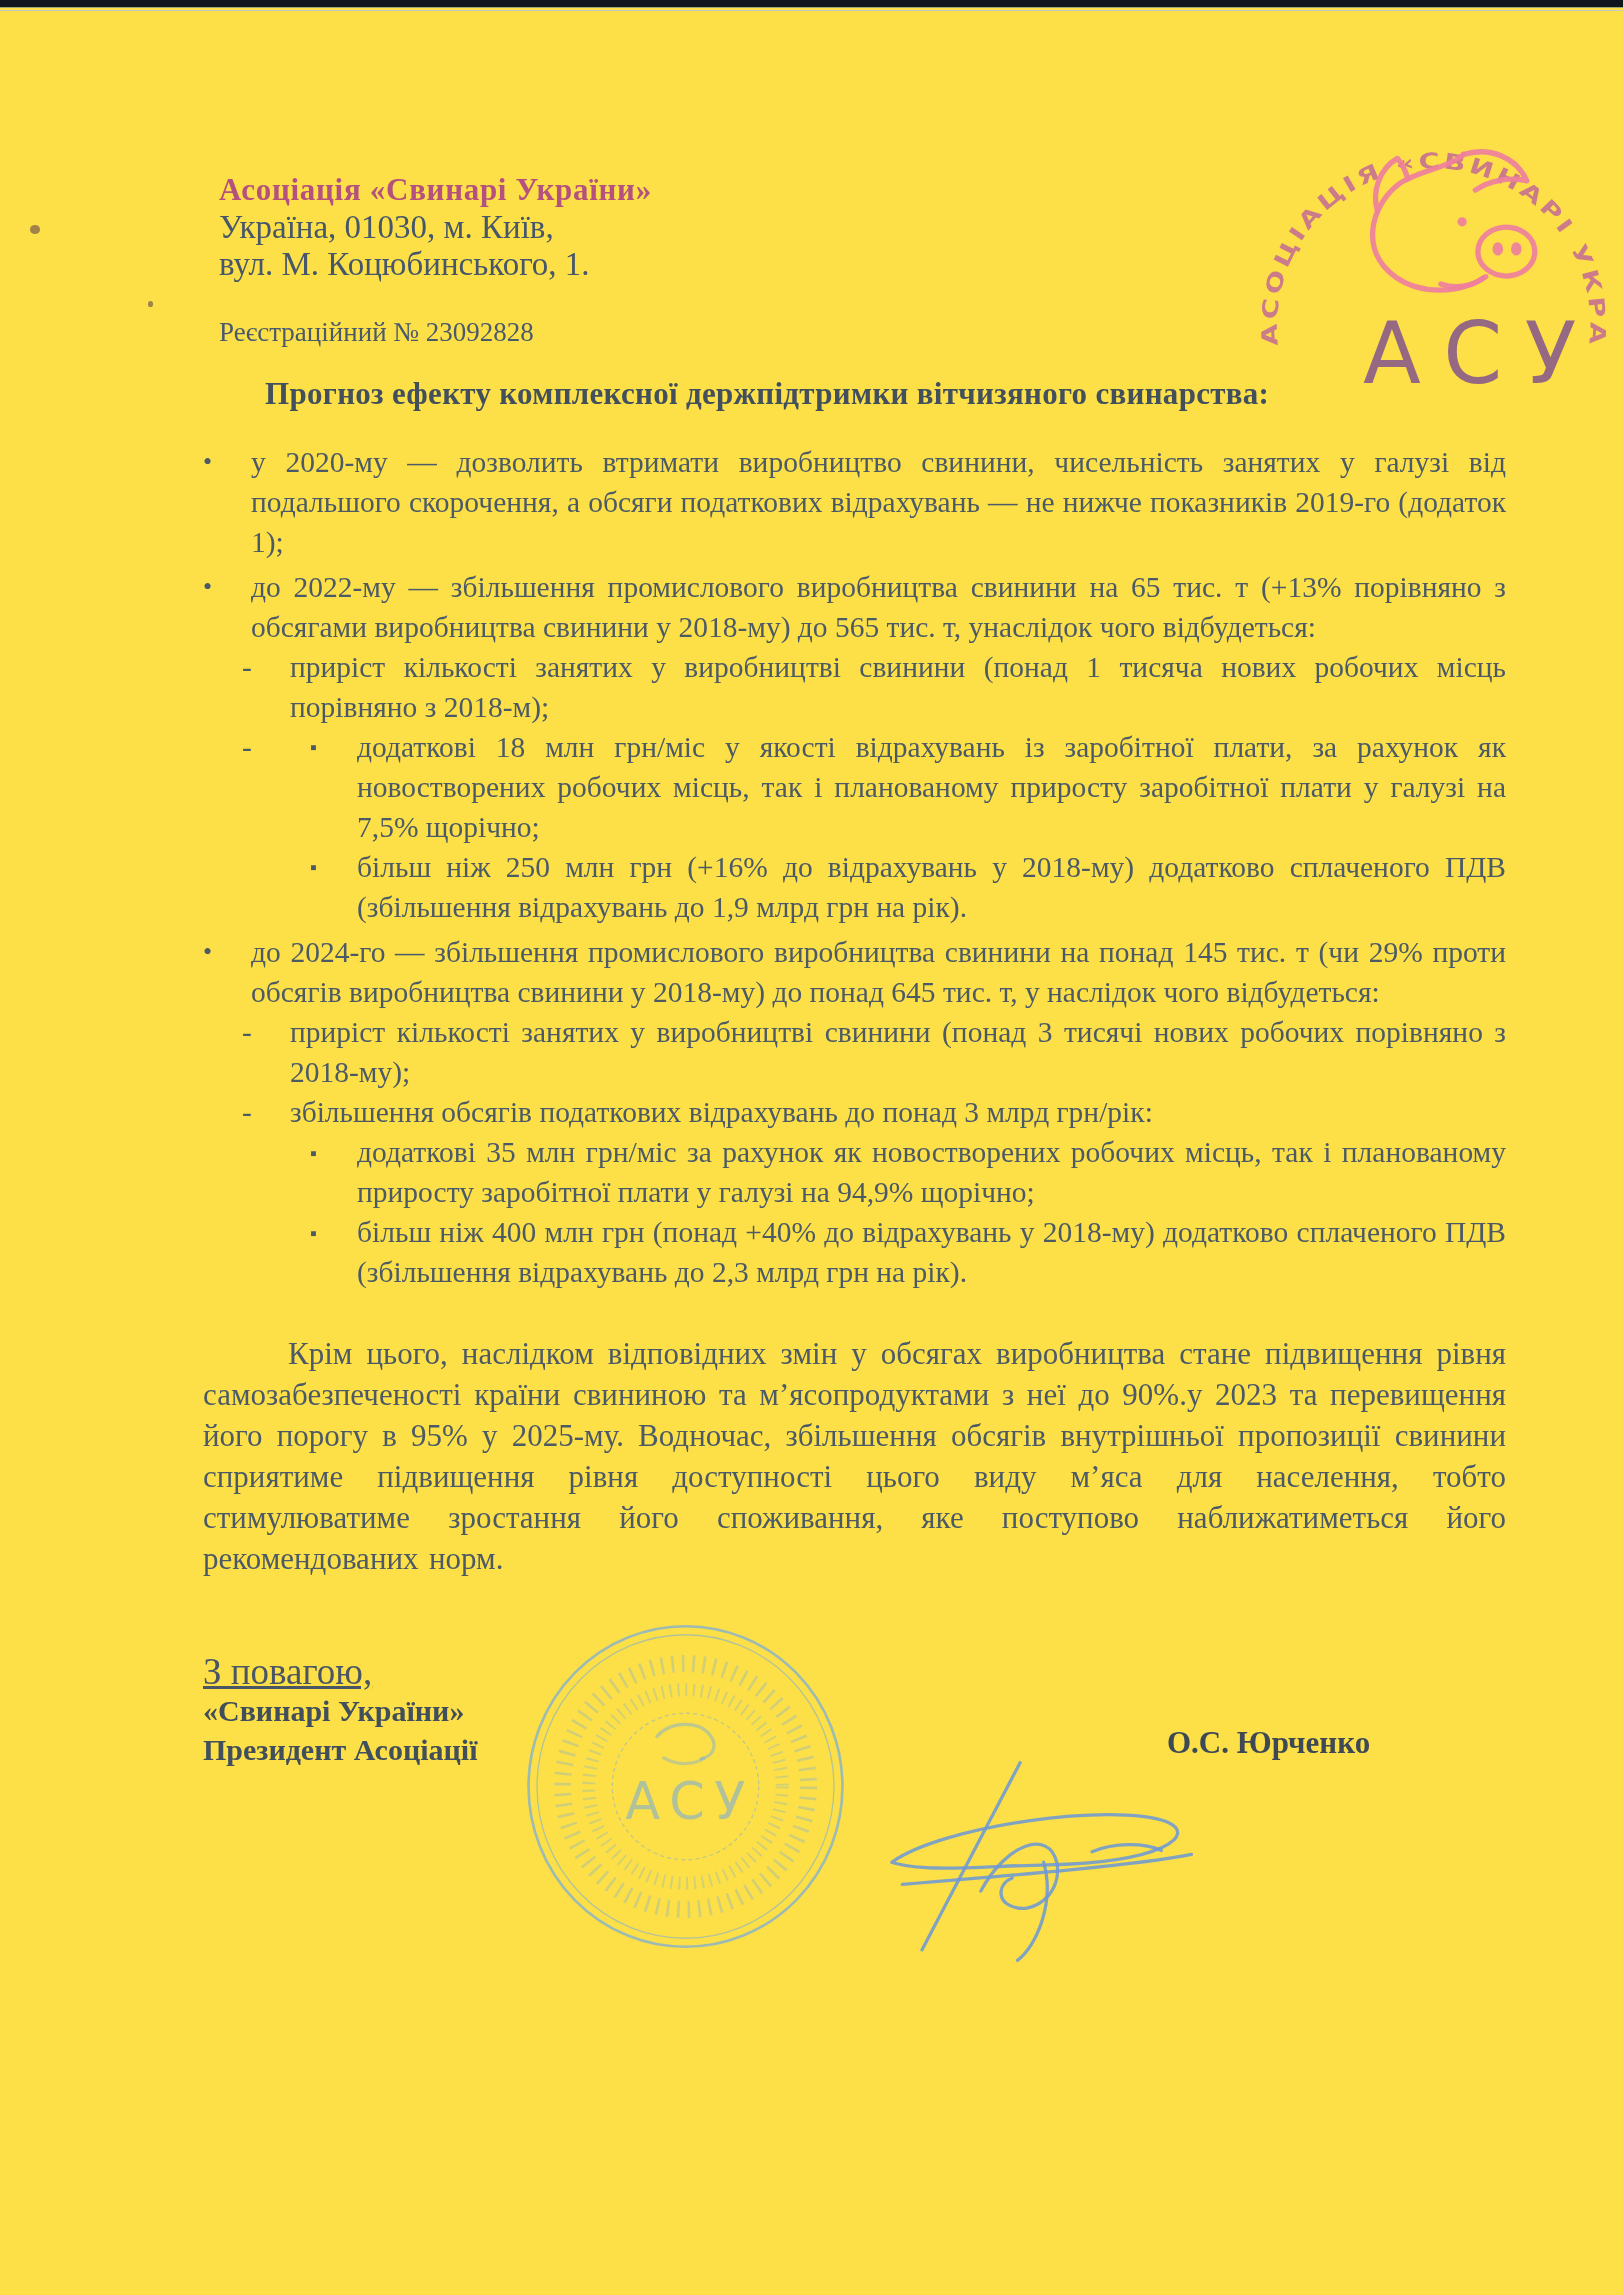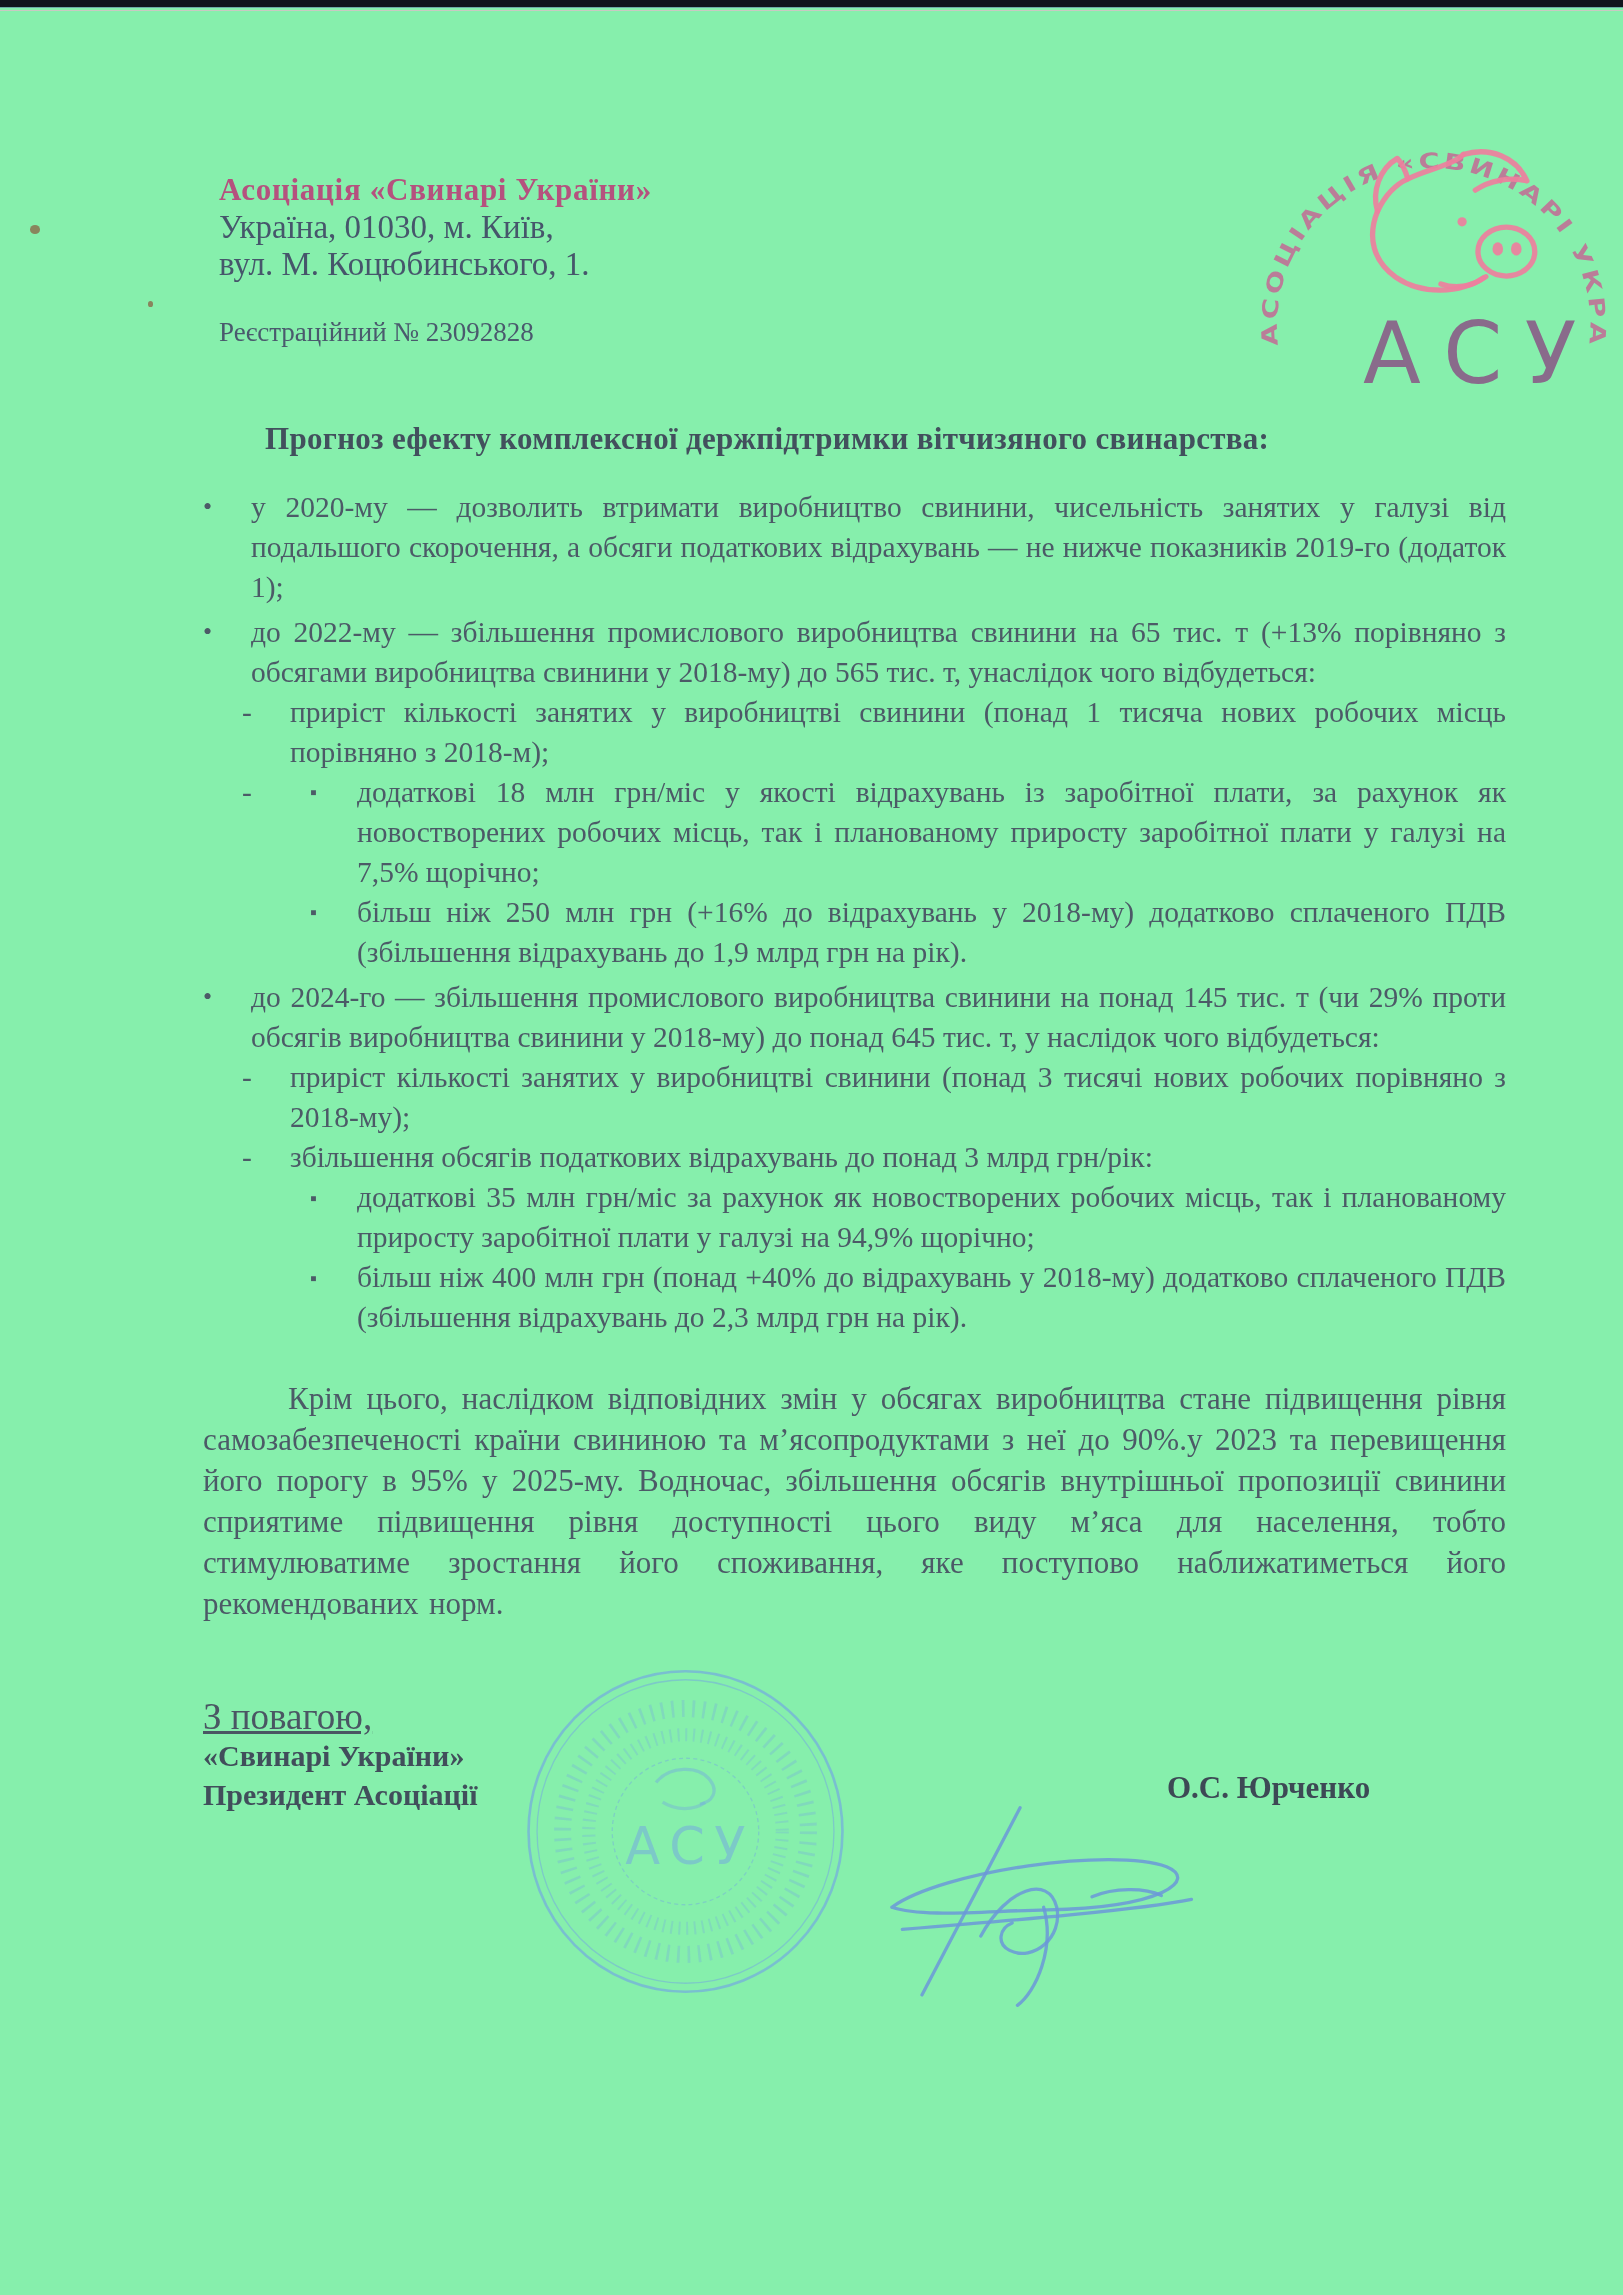--- a/index.html
+++ b/index.html
@@ -3,21 +3,21 @@
 <meta charset="utf-8">
 <style>
   :root{
     --org_pink:#b5517e; --body_text:#4c5a67; --title_text:#42505d;
     --logo_pink:#ee7f9d; --logo_purple:#8a5d88; --stamp_blue:#74abdf; --signature_blue:#6b98d8;
   }
   *{margin:0;padding:0;box-sizing:border-box;}
   html,body{background:#e8e8e6;}
   .page{
     position:relative;width:1623px;height:2295px;margin:0 auto;
-    background:#86efac;overflow:hidden;
+    background:#fde047;overflow:hidden;
     font-family:"Liberation Serif","DejaVu Serif",serif;
     color:var(--body_text);
   }
   
   .scan-top-bar{position:absolute;left:0;top:0;width:1623px;height:7.2px;background:#10141c;}
   .scan-top-bar:after{content:"";position:absolute;left:0;bottom:-1.3px;width:100%;height:1.3px;background:#5a7da0;opacity:.6;}
   .scan-top-line{position:absolute;left:0;top:9.8px;width:1623px;height:1.3px;background:#c9c9c3;}
   .speck{position:absolute;border-radius:50%;background:#8a6a4a;opacity:.8;}
   .speck1{left:30px;top:225px;width:9.8px;height:8.5px;}
   .speck2{left:148px;top:301px;width:5.2px;height:5.9px;}
@@ -31,21 +31,21 @@
 
   
   .logo{position:absolute;left:1244px;top:117px;width:380px;height:285px;}
   .logo-arc-text{fill:#c46a95;font-family:"DejaVu Sans","Liberation Sans",sans-serif;font-size:33px;font-weight:bold;letter-spacing:4px;opacity:.85;}
   .logo-acronym{fill:var(--logo_purple);font-family:"DejaVu Sans","Liberation Sans",sans-serif;font-size:128px;letter-spacing:34px;opacity:.9;}
   .pig-stroke{stroke:var(--logo_pink);stroke-width:8;fill:none;stroke-linecap:round;stroke-linejoin:round;opacity:.92;}
   .pig-fill{fill:var(--logo_pink);opacity:.92;}
 
   
   .content{position:absolute;left:203px;top:376px;width:1303px;}
-  .title{font-size:31px;font-weight:bold;color:var(--title_text);margin-left:62px;letter-spacing:0.3px;margin-top:45px;}
+  .title{font-size:31px;font-weight:bold;color:var(--title_text);margin-left:62px;letter-spacing:0.3px;}
   .doc-list{margin-top:30px;font-size:29.5px;line-height:40px;}
   .li{position:relative;text-align:justify;}
   .li .marker{position:absolute;top:0;}
   .lvl1{padding-left:48px;margin-top:5.2px;}
   .lvl1 .marker{left:0;font-size:26px;}
   .lvl2{padding-left:87px;}
   .lvl2 .marker{left:39px;}
   .lvl3{padding-left:154px;}
   .lvl3 .marker{left:107px;font-size:19.6px;top:1.3px;}
   .closing{margin-top:41px;font-size:31px;line-height:41px;text-align:justify;text-indent:85px;word-spacing:2.6px;}

